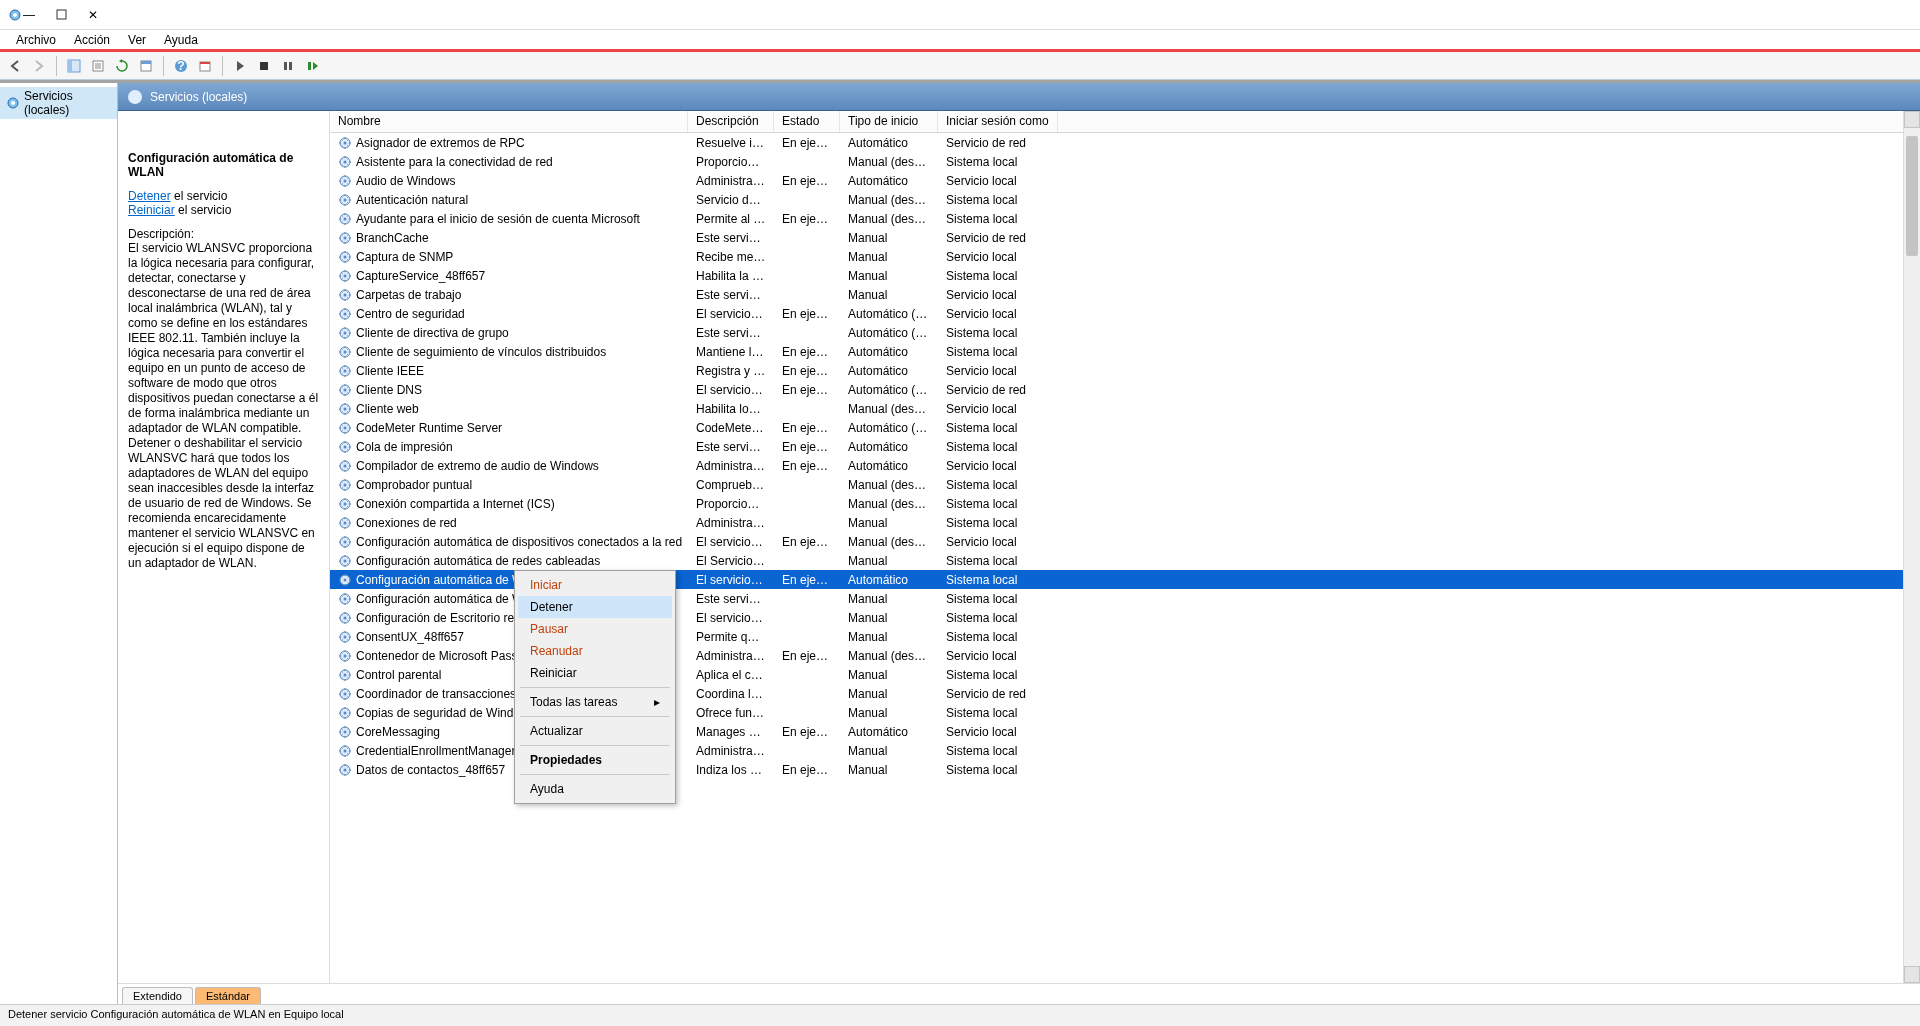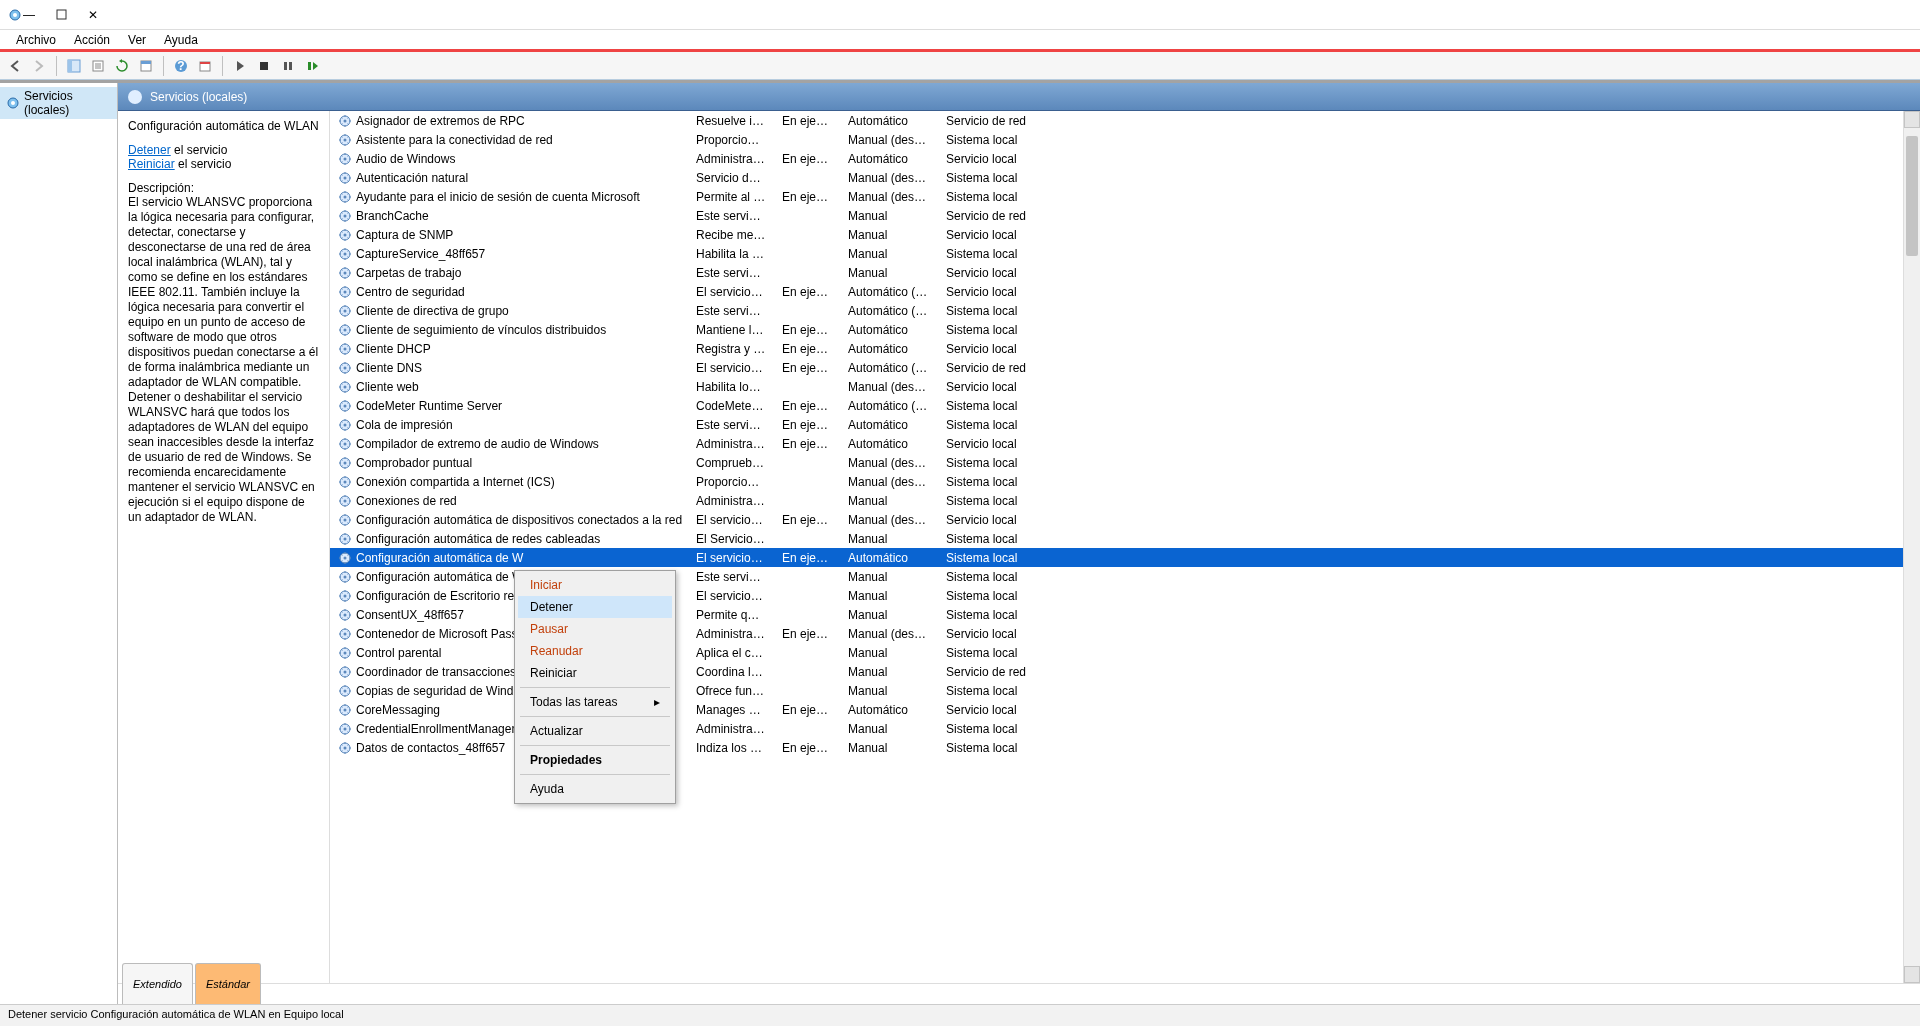--- a/index.html
+++ b/index.html
@@ -14,42 +14,42 @@
 .tb-btn { width:22px; height:22px; display:flex; align-items:center; justify-content:center; }
 .tb-sep { width:1px; height:20px; background:#c0c0c0; margin:0 4px; }
 .body { flex:1; display:flex; min-height:0; border-top:3px solid #a3a3a3; }
 .tree-pane { width:118px; background:#fff; border-right:1px solid #bcbcbc; padding-top:4px; }
 .tree-node { display:flex; align-items:center; gap:4px; padding:2px 6px; background:#d0e7f7; }
 .detail-pane { flex:1; display:flex; flex-direction:column; min-width:0; }
 .header-band { height:28px; background:linear-gradient(#7fa8d4,#5c88bb); display:flex; align-items:center; padding:0 10px; color:#fff; border-bottom:1px solid #3a5f8f; gap:8px; }
 .header-band .hb-icon { width:14px; height:14px; background:#e0eeff; border-radius:50%; }
 .split { flex:1; display:flex; min-height:0; }
 .info-panel { width:212px; border-right:1px solid #ddd; padding:8px 10px; display:flex; flex-direction:column; gap:10px; }
-.info-title { font-weight:normal; }
+.info-title { font-weight:bold;margin-top:32px; }
 .info-link { color:#0066cc; cursor:pointer; }
 .info-link u { text-decoration:underline; }
 .info-desc { font-size:12px; line-height:1.25; }
 .listwrap { flex:1; display:flex; flex-direction:column; min-width:0; position:relative; }
 .cols { display:flex; height:22px; border-bottom:1px solid #d5d5d5; background:#fcfcfc; }
 .col { padding:3px 8px; border-right:1px solid #e6e6e6; overflow:hidden; white-space:nowrap; text-overflow:ellipsis; }
 .c-name{width:358px} .c-desc{width:86px} .c-state{width:66px} .c-start{width:98px} .c-logon{width:120px}
 .rows { flex:1; overflow:hidden; }
 .row { display:flex; height:19px; align-items:center; }
 .row.selected { background:#0a64d1; color:#fff; }
 .cell { padding:0 8px; overflow:hidden; white-space:nowrap; text-overflow:ellipsis; }
 .cell.name-cell { display:flex; align-items:center; gap:4px; }
 .svc-ico { width:14px; height:14px; flex-shrink:0; display:inline-flex; align-items:center; justify-content:center; }
 .context-menu { position:absolute; background:#f0f0f0; border:1px solid #a0a0a0; box-shadow:2px 2px 5px rgba(0,0,0,0.25); width:162px; padding:3px; }
 .ctx-item { padding:4px 12px; display:flex; justify-content:space-between; align-items:center; }
 .ctx-item.disabled { color:#c2410c; }
 .ctx-item.hover { background:#cfe6fa; }
 .ctx-item.bold { font-weight:bold; }
 .ctx-sep { height:1px; background:#c8c8c8; margin:3px 2px; }
 .tabs-row { height:21px; display:flex; align-items:flex-end; padding-left:4px; border-top:1px solid #ddd; }
-.tab { padding:14px 10px; border:1px solid #bbb; border-bottom:none; border-radius:3px 3px 0 0; background:#f6f6f6; margin-right:2px; font-size:11px;font-style:italic; }
+.tab { padding:2px 10px; border:1px solid #bbb; border-bottom:none; border-radius:3px 3px 0 0; background:#f6f6f6; margin-right:2px; font-size:11px; }
 .tab.active { background:#fdba74;margin-top:8px; }
 .statusbar { height:22px; border-top:1px solid #ccc; padding:3px 8px; font-size:11px; background:#f2f2f2; }
 .scrollbar { width:17px; background:#f0f0f0; border-left:1px solid #ddd; position:relative; }
 .sb-btn{height:17px;background:#e4e4e4;border:1px solid #c4c4c4;}
 .sb-thumb{position:absolute;top:25px;left:2px;right:2px;height:120px;background:#c4c4c4;border-radius:2px;}
 .list-and-scroll { display:flex; flex:1; min-height:0; }
 svg { display:block; }
 </style>
 </head>
 <body>
@@ -185,20 +185,27 @@
         </div>
         <div>
           <div>Descripción:</div>
           <div class="info-desc">El servicio WLANSVC proporciona la lógica necesaria para configurar, detectar, conectarse y desconectarse de una red de área local inalámbrica (WLAN), tal y como se define en los estándares IEEE 802.11. También incluye la lógica necesaria para convertir el equipo en un punto de acceso de software de modo que otros dispositivos puedan conectarse a él de forma inalámbrica mediante un adaptador de WLAN compatible. Detener o deshabilitar el servicio WLANSVC hará que todos los adaptadores de WLAN del equipo sean inaccesibles desde la interfaz de usuario de red de Windows. Se recomienda encarecidamente mantener el servicio WLANSVC en ejecución si el equipo dispone de un adaptador de WLAN.</div>
         </div>
       </div>
 
       <div class="listwrap">
         <div class="list-and-scroll">
           <div style="flex:1;display:flex;flex-direction:column;min-width:0;">
+            <div class="cols">
+              <div class="col c-name">Nombre</div>
+              <div class="col c-desc">Descripción</div>
+              <div class="col c-state">Estado</div>
+              <div class="col c-start">Tipo de inicio</div>
+              <div class="col c-logon">Iniciar sesión como</div>
+            </div>
             <div class="rows" id="rows">
                 <div class="row">
                   <div class="cell name-cell c-name">
                     <span class="svc-ico">
                       <svg width="14" height="14">
                         <circle cx="7" cy="7" r="5" fill="#dbeafd" stroke="#5c88bb"></circle>
                         <circle cx="7" cy="7" r="1.5" fill="#5c88bb"></circle>
                         <path d="M7 1v2M7 11v2M1 7h2M11 7h2M3 3l1.4 1.4M9.6 9.6L11 11M11 3l-1.4 1.4M4.4 9.6L3 11" stroke="#5c88bb" stroke-width="1"></path>
                       </svg>
                     </span>
@@ -387,21 +394,21 @@
                 </div>
                 <div class="row">
                   <div class="cell name-cell c-name">
                     <span class="svc-ico">
                       <svg width="14" height="14">
                         <circle cx="7" cy="7" r="5" fill="#dbeafd" stroke="#5c88bb"></circle>
                         <circle cx="7" cy="7" r="1.5" fill="#5c88bb"></circle>
                         <path d="M7 1v2M7 11v2M1 7h2M11 7h2M3 3l1.4 1.4M9.6 9.6L11 11M11 3l-1.4 1.4M4.4 9.6L3 11" stroke="#5c88bb" stroke-width="1"></path>
                       </svg>
                     </span>
-                    <span>Cliente DHCP</span>
+                    <span>Cliente IEEE</span>
                   </div>
                   <div class="cell c-desc">Registra y ac...</div>
                   <div class="cell c-state">En ejecu...</div>
                   <div class="cell c-start">Automático</div>
                   <div class="cell c-logon">Servicio local</div>
                 </div>
                 <div class="row">
                   <div class="cell name-cell c-name">
                     <span class="svc-ico">
                       <svg width="14" height="14">

